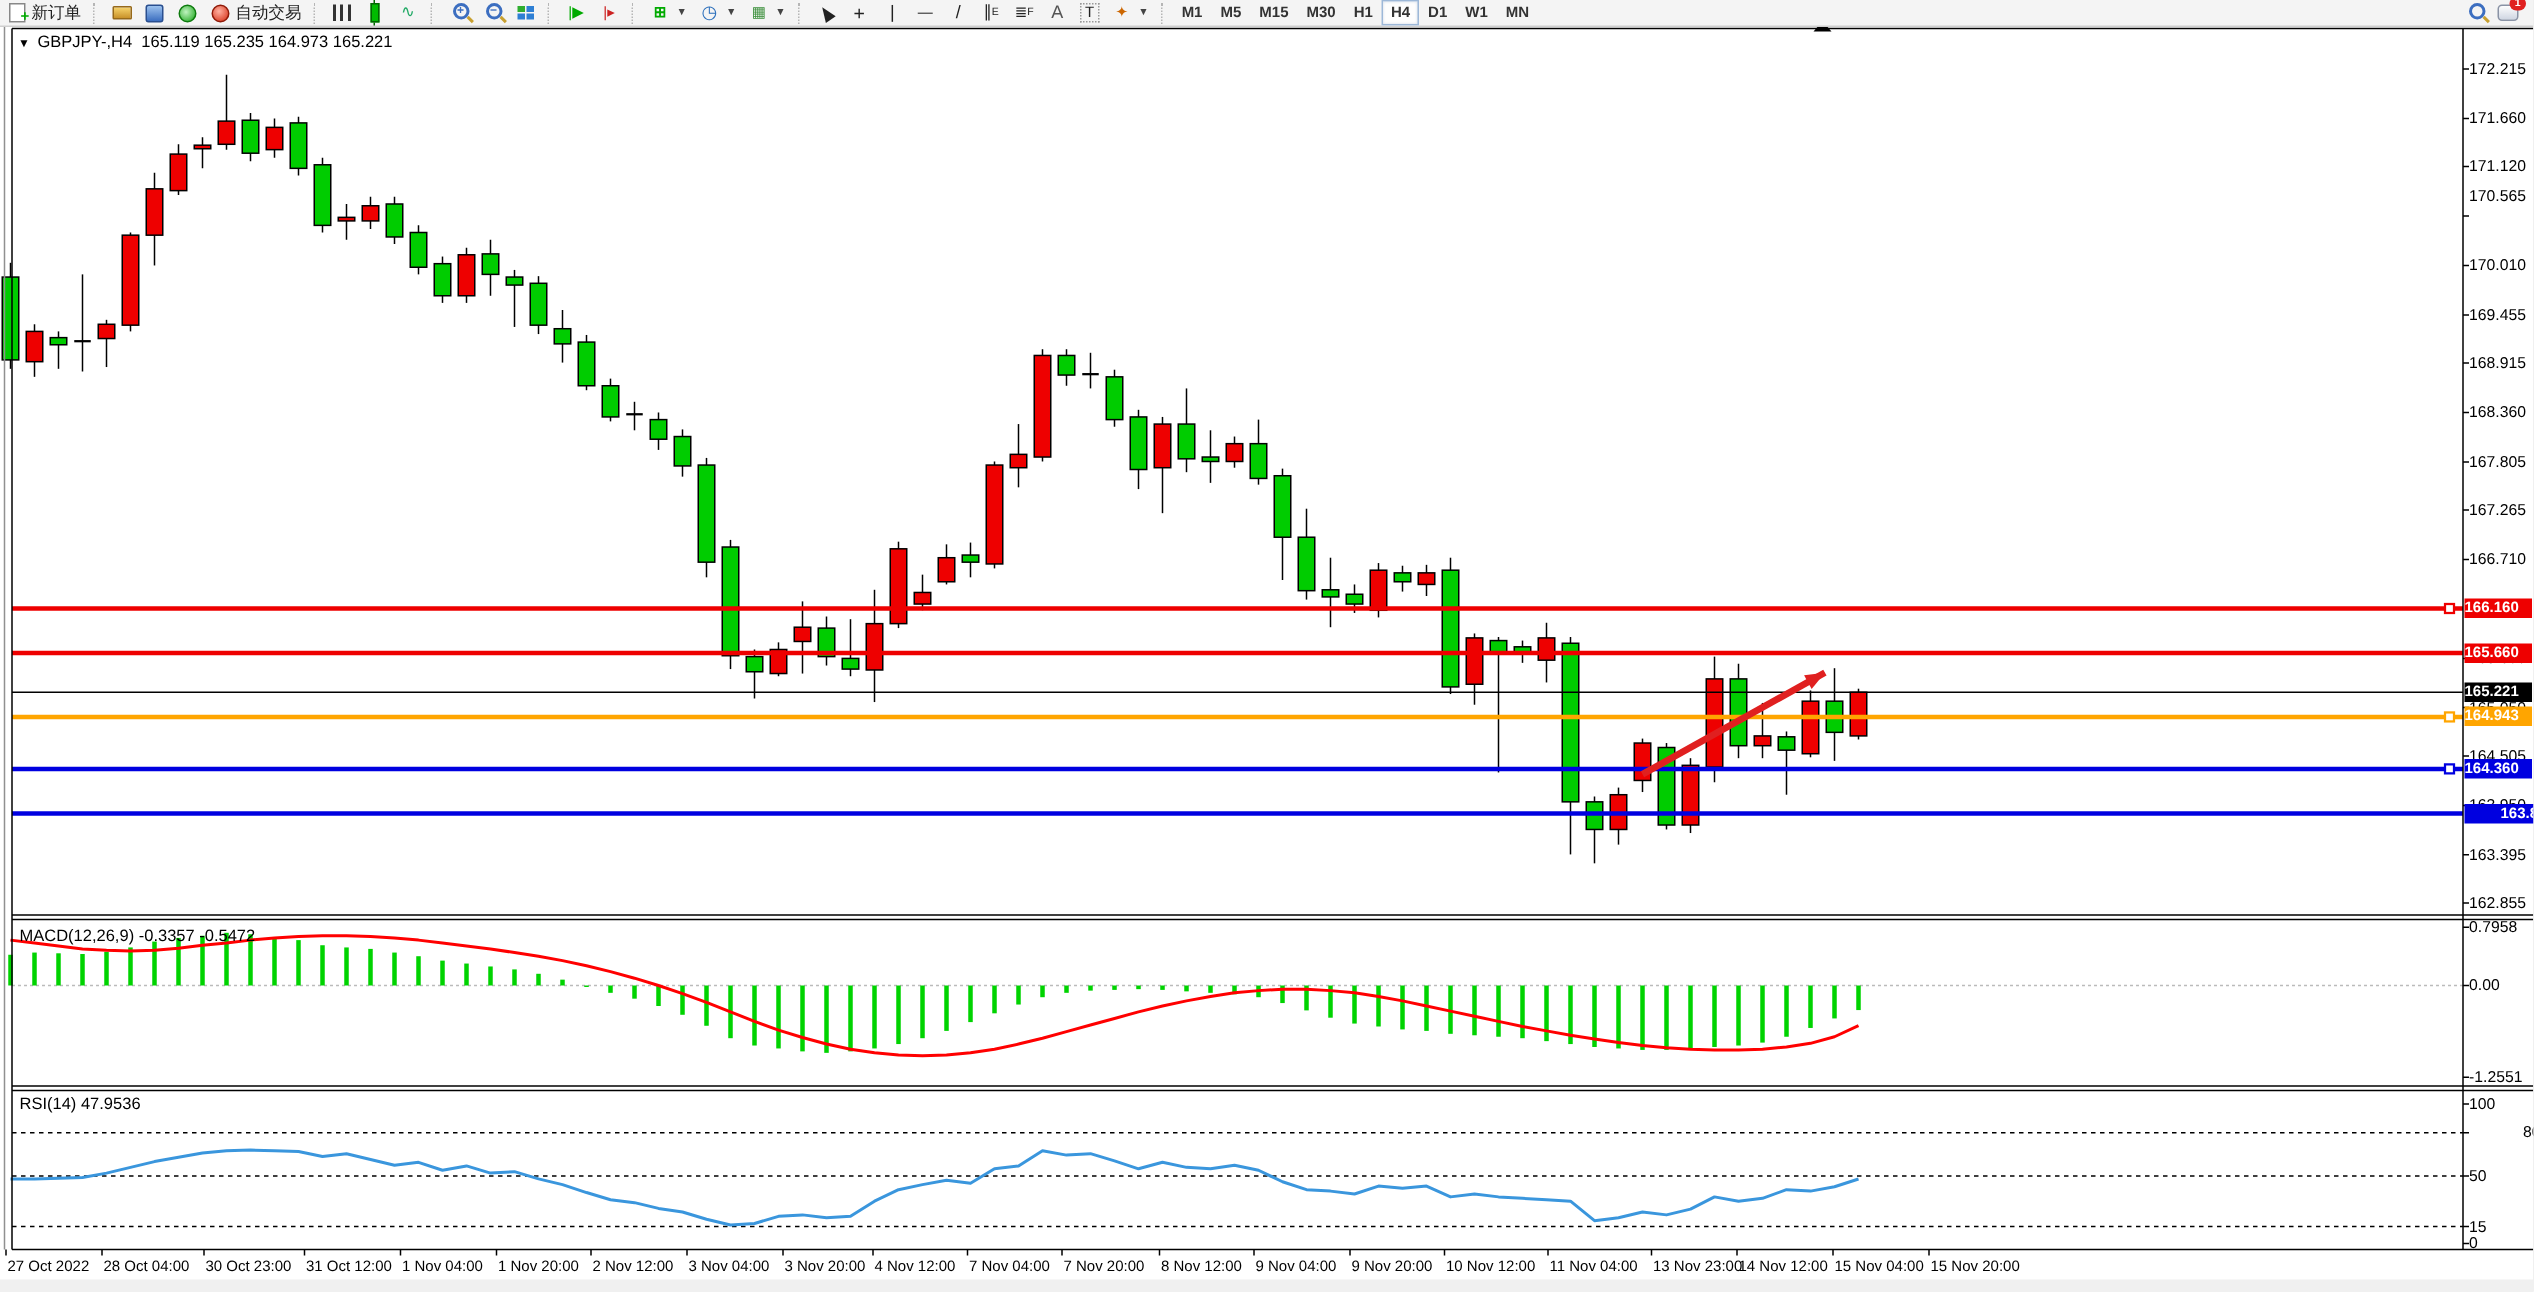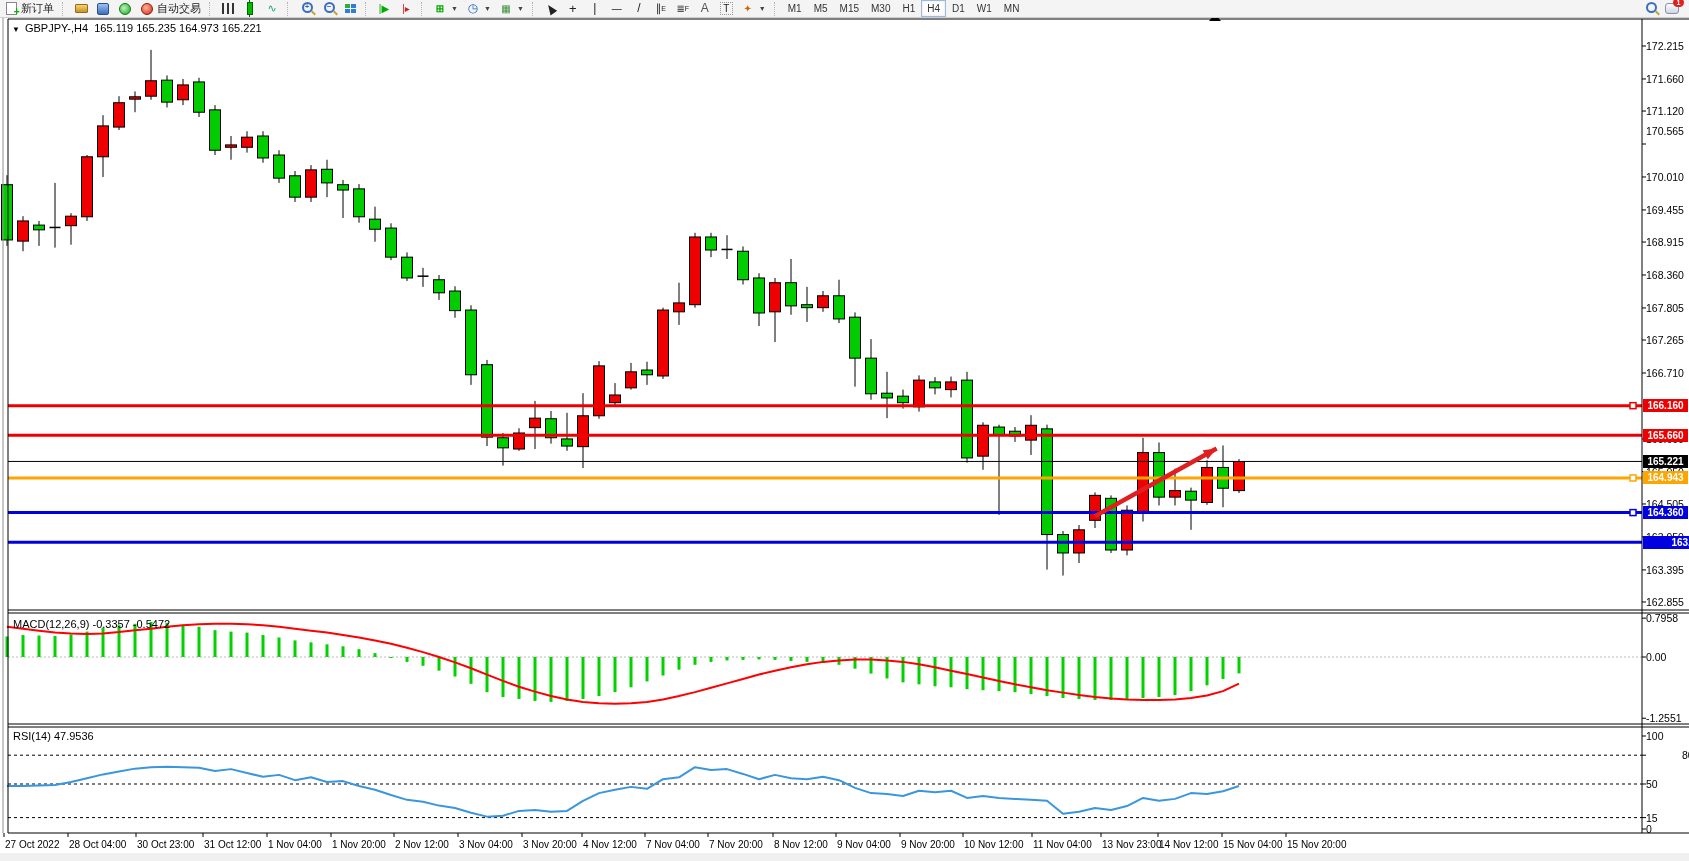--- a/index.html
+++ b/index.html
@@ -34,21 +34,21 @@
   .tfbtn.active{background:#fdfdfd;border:1px solid #9db8d8;box-shadow:inset 0 0 2px #cfd8e6;}
   .spacer{flex:1;}
   .bubble{width:12px;height:9px;background:linear-gradient(#fdfdfd,#cfd6e2);border:1px solid #8a93a5;border-radius:3px;position:relative;}
   .badge{position:absolute;top:-4px;right:-5px;min-width:9px;height:9px;background:#e02020;color:#fff;
     border-radius:5px;font-size:7px;line-height:9px;text-align:center;padding:0 1px;font-weight:bold;}
   
   #chartwrap{position:absolute;left:0;top:18px;width:1689px;height:843px;background:#fff;}
   #gfx{position:absolute;left:0;top:0;pointer-events:none;}
   .lab{position:absolute;font-size:10.5px;color:#000;white-space:nowrap;line-height:12px;}
   .pricebadge{position:absolute;left:1643px;width:45px;height:13px;color:#fff;font-size:10px;
-    line-height:13px;text-align:center;font-weight:bold;z-index:6;}
+    line-height:13px;font-weight:bold;z-index:6;}
   #title{position:absolute;left:12px;top:4px;font-size:11px;color:#000;z-index:5;}
   #title .tri{font-size:8px;margin-right:5px;}
   .panelabel{position:absolute;left:13px;font-size:11px;color:#000;z-index:5;}
   #bottomstrip{position:absolute;left:0;top:853px;width:1689px;height:8px;background:#f0f0f0;}
 </style>
 </head>
 <body>
 
 <div id="app">
 
@@ -168,21 +168,21 @@
         <span class="icon" style="color:#555;font-size:12px;">A</span>
       </div>
     <div class="tbtn">
         <span class="icon" style="border:1px dotted #999;width:11px;height:11px;font-size:10px;">T</span>
       </div>
     <div class="tbtn">
         <span class="icon" style="color:#c60;">✦</span>
         <span class="caret">▼</span>
       </div>
     <div class="sep"></div>
-    <div id="tfgroup" style="display:flex;">
+    <div id="tfgroup" style="display:flex;font-weight:bold;">
         <div class="tfbtn">M1</div>
         <div class="tfbtn">M5</div>
         <div class="tfbtn">M15</div>
         <div class="tfbtn">M30</div>
         <div class="tfbtn">H1</div>
         <div class="tfbtn active">H4</div>
         <div class="tfbtn">D1</div>
         <div class="tfbtn">W1</div>
         <div class="tfbtn">MN</div>
       </div>

